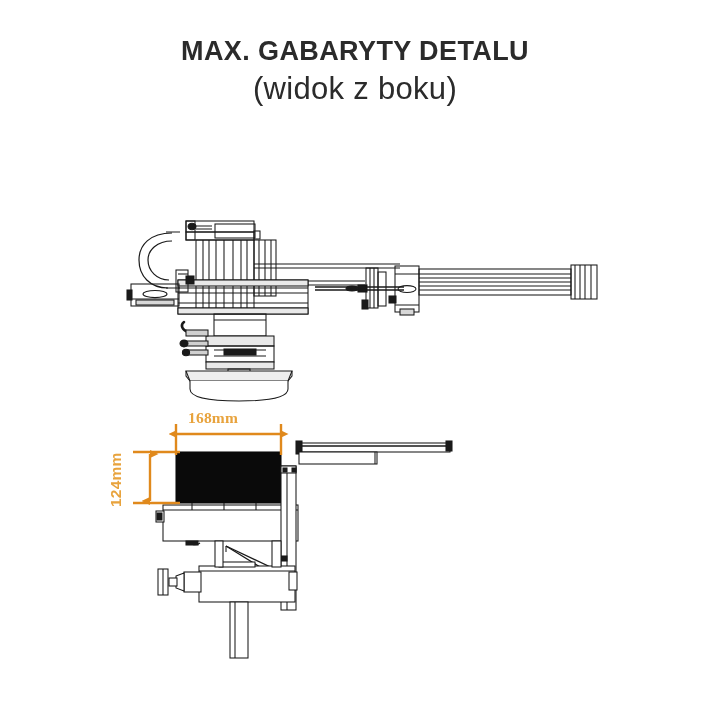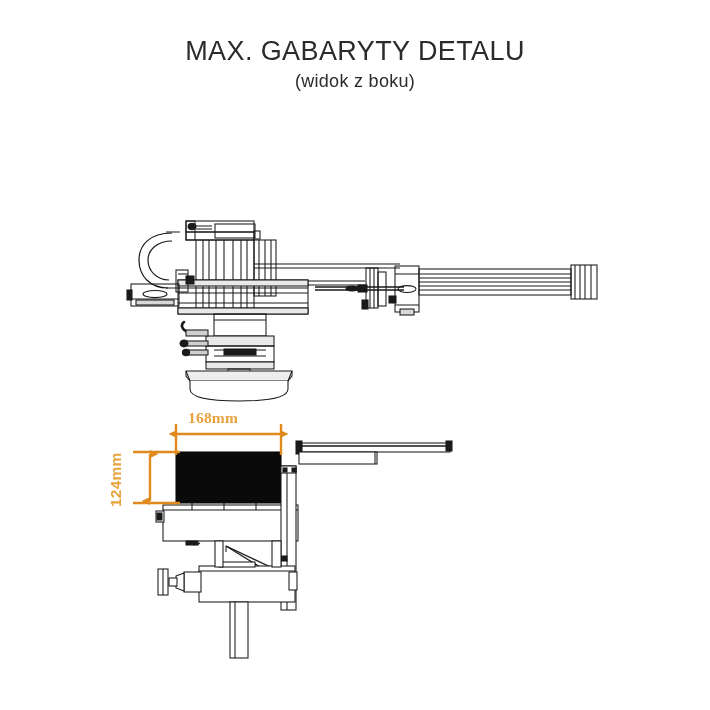--- a/index.html
+++ b/index.html
@@ -25,25 +25,25 @@
     left: 0;
     top: 36px;
     width: 710px;
     text-align: center;
     user-select: none;
   }
   .title-main {
     font-size: 27px;
     letter-spacing: 0.4px;
     color: #2b2b2b;
-    font-weight: 400;
+    font-weight: 700;
     line-height: 1.16;
   }
   .title-sub {
-    font-size: 18px;
+    font-size: 31px;
     letter-spacing: 0.3px;
     color: #2b2b2b;
     font-weight: 400;
     line-height: 1.18;
     margin-top: 4px;
   }
   #drawing-svg {
     position: absolute;
     left: 0;
     top: 0;

